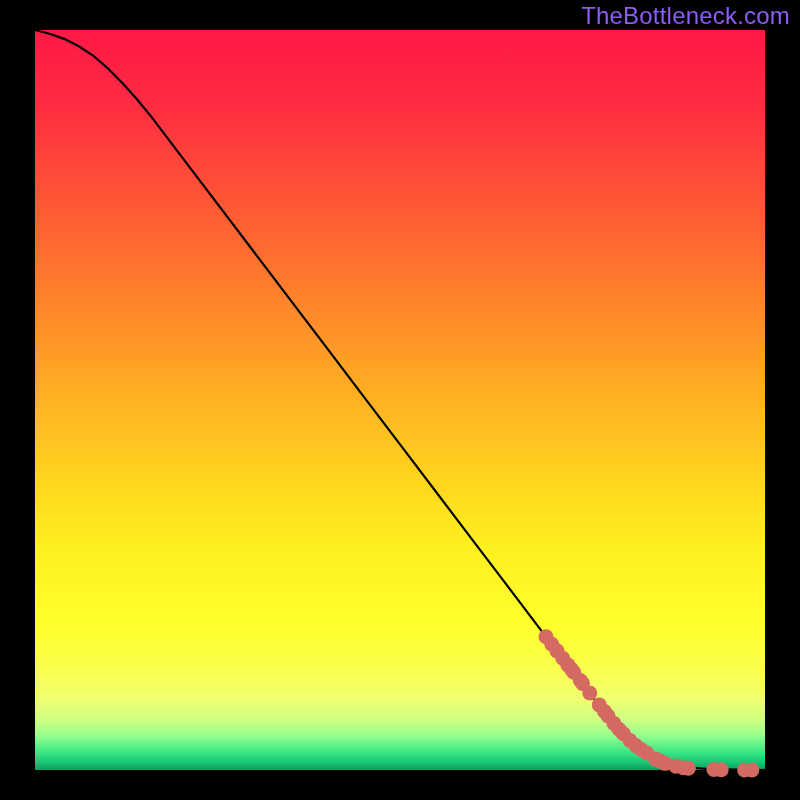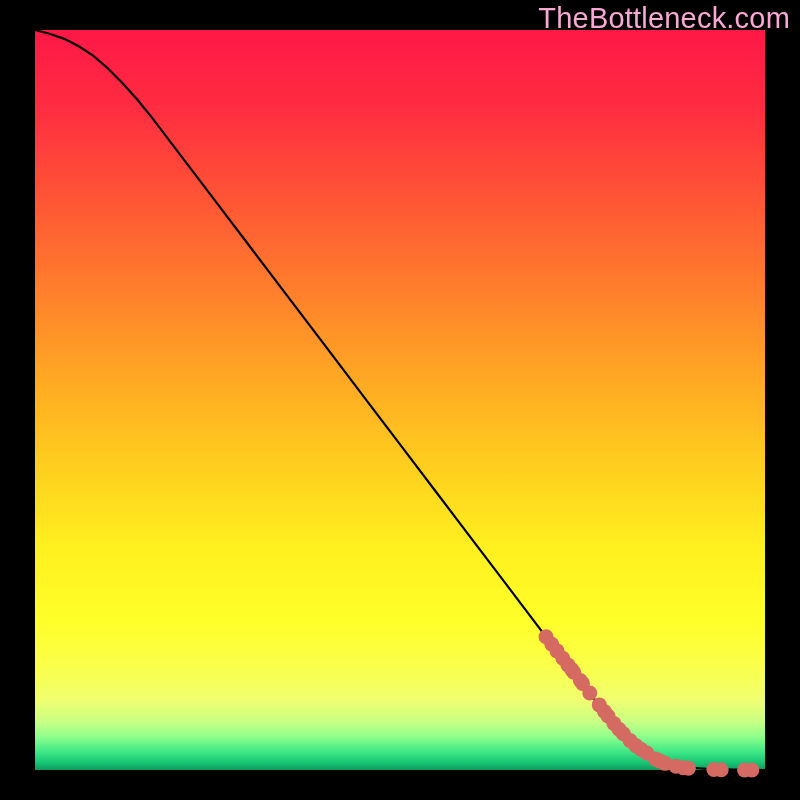--- a/index.html
+++ b/index.html
@@ -16,22 +16,22 @@
     left: 0;
     top: 0;
     width: 800px;
     height: 800px;
     background: #000;
   }
   .watermark {
     position: absolute;
     top: 2px;
     right: 10px;
-    color: #f9a8d4;
-    font-size: 29px;
+    color: #8b5cf6;
+    font-size: 24px;
     font-weight: 400;
     letter-spacing: 0.2px;
   }
   svg {
     position: absolute;
     left: 0;
     top: 0;
   }
 </style>
 </head>

